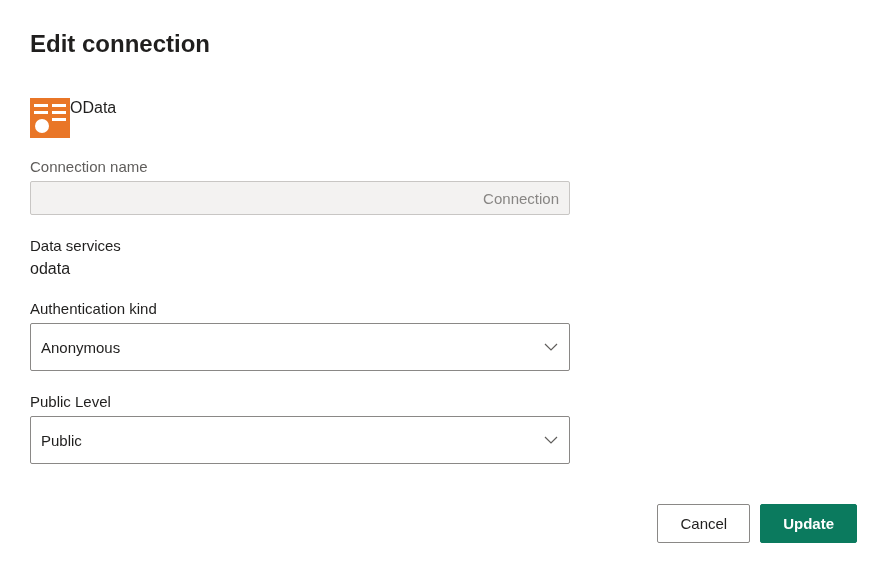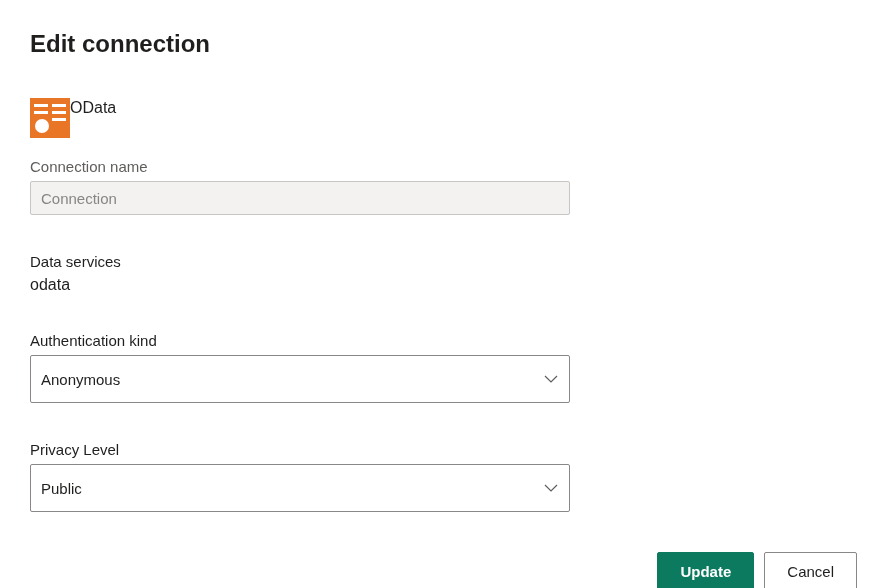--- a/index.html
+++ b/index.html
@@ -49,21 +49,21 @@
     }
     
     .connection-url {
       font-size: 16px;
       font-weight: 400;
       color: #201f1e;
       line-height: 1.3;
     }
     
     .field-group {
-      margin-bottom: 38px;
+      margin-bottom: 22px;
       max-width: 540px;
     }
     
     .field-label {
       font-size: 15px;
       font-weight: 400;
       color: #605e5c;
       margin-bottom: 6px;
       display: block;
     }
@@ -80,20 +80,21 @@
       width: 100%;
       height: 34px;
       padding: 6px 10px;
       font-size: 15px;
       font-family: inherit;
       border: 1px solid #c8c6c4;
       border-radius: 2px;
       background: #f3f2f1;
       color: #605e5c;
       outline: none;
+      text-align: right;
     }
     
     .text-input::placeholder {
       color: #888684;
     }
     
     .static-value {
       font-size: 16px;
       color: #201f1e;
     }
@@ -201,29 +202,29 @@
     </select>
     <span class="chevron-icon">
       <svg viewBox="0 0 14 14" xmlns="http://www.w3.org/2000/svg">
         <path d="M 1 4 L 7 10 L 13 4" stroke="#605e5c" stroke-width="1.2" fill="none"></path>
       </svg>
     </span>
   </div>
 </div>
 
 <div class="field-group">
-  <label class="field-label-dark">Privacy Level</label>
+  <label class="field-label-dark">Public Level</label>
   <div class="select-wrapper">
     <select class="select-input">
       <option>Public</option>
     </select>
     <span class="chevron-icon">
       <svg viewBox="0 0 14 14" xmlns="http://www.w3.org/2000/svg">
         <path d="M 1 4 L 7 10 L 13 4" stroke="#605e5c" stroke-width="1.2" fill="none"></path>
       </svg>
     </span>
   </div>
 </div>
 
 <div class="button-row">
+  <button class="btn btn-secondary">Cancel</button>
   <button class="btn btn-primary">Update</button>
-  <button class="btn btn-secondary">Cancel</button>
 </div>
 
 </body></html>

